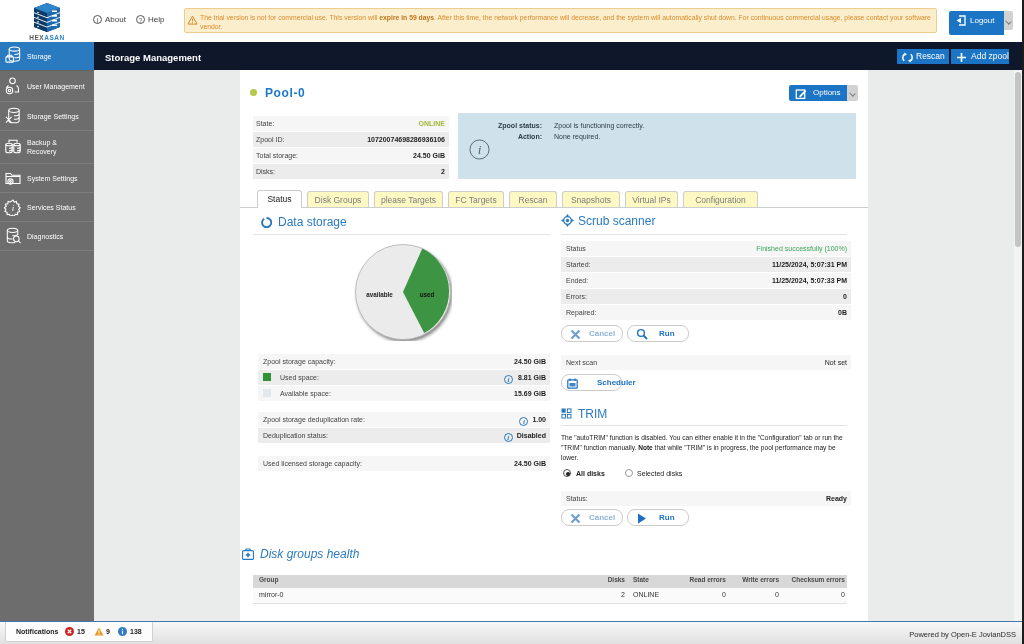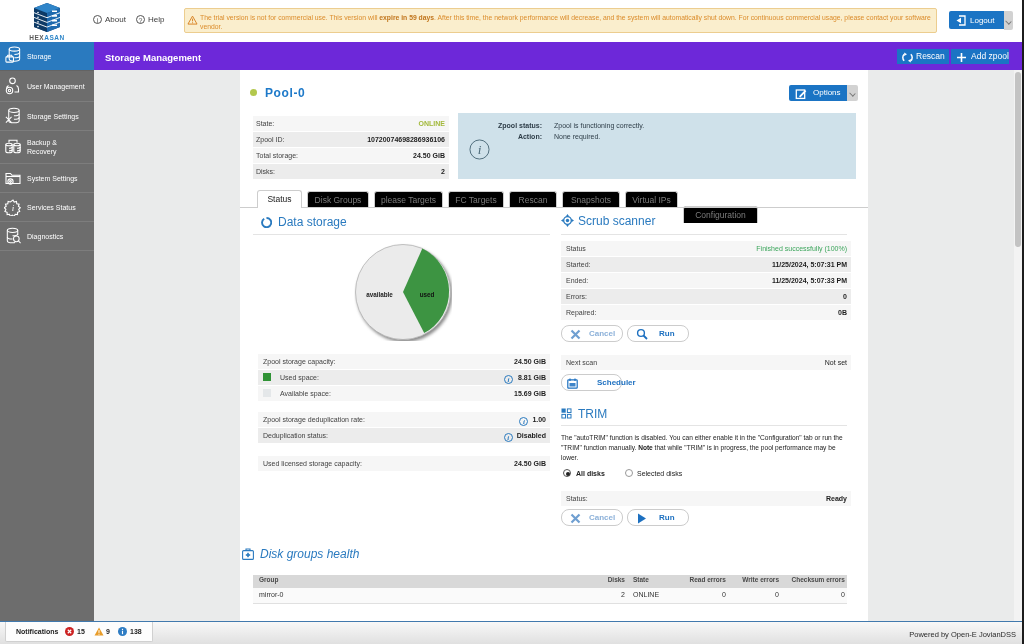--- a/index.html
+++ b/index.html
@@ -9,28 +9,28 @@
 
 #tophdr { position:absolute; left:0; top:0; width:1024px; height:42px; background:#fff; }
 #logotxt { position:absolute; left:26px; top:34px; width:42px; font-size:6.5px; font-weight:bold; letter-spacing:0.5px; color:#5a5a5a; text-align:center; }
 #logotxt b { color:#2e86c8; }
 .hdrlink { position:absolute; top:15px; font-size:8px; color:#3c3c3c; }
 .hdrlink .circ { display:inline-block; width:9px; height:9px; border:1px solid #555; border-radius:50%; font-size:7px; line-height:9px; text-align:center; color:#555; vertical-align:-1px; margin-right:3px; }
 #banner { position:absolute; left:184px; top:8px; width:753px; height:25px; background:#faeecd; border:1px solid #eccd8f; border-radius:2px; font-size:6.8px; color:#db8c2b; padding:4px 3px 0 0; line-height:9px; }
 #banner b { color:#c1761d; }
 #banner .wtri { position:absolute; left:2px; top:6px; }
 #banner .btxt { display:block; margin-left:15px; }
-#logoutbtn { position:absolute; left:949px; top:11px; width:55px; height:18px; background:#1b74c4; border-radius:2px 0 0 2px; color:#fff; font-size:8px; text-align:left; line-height:19px; }
+#logoutbtn { position:absolute; left:949px; top:11px; width:55px; height:24px; background:#1b74c4; border-radius:2px 0 0 2px; color:#fff; font-size:8px; text-align:left; line-height:19px; }
 #logoutbtn svg { position:absolute; left:6px; top:4px; }
 #logoutbtn span { position:absolute; left:21px; }
 #logoutcaret { position:absolute; left:1004px; top:11px; width:9px; height:19px; background:#d2d2d2; border-radius:0 2px 2px 0; }
 #logoutcaret:after { content:""; position:absolute; left:2px; top:8px; width:4px; height:4px; border-right:1px solid #777; border-bottom:1px solid #777; transform:rotate(45deg) scale(1,0.8); }
 
 
-#blackbar { position:absolute; left:94px; top:42px; width:930px; height:28px; background:#6d28d9; }
+#blackbar { position:absolute; left:94px; top:42px; width:930px; height:28px; background:#0f172a; }
 #blackbar .title { position:absolute; left:11px; top:10px; color:#fff; font-size:9.5px; font-weight:bold; }
 .barbtn { position:absolute; top:7px; height:15px; background:#1b74c4; border-radius:0; color:#fff; font-size:8.5px; line-height:15px; }
 .barbtn svg { position:absolute; left:5px; top:3px; }
 .barbtn span { position:absolute; top:0px; }
 
 
 #sidebar { position:absolute; left:0; top:42px; width:94px; height:579px; background:#6d6d6d; }
 .navitem { position:relative; width:94px; border-bottom:1px solid #7d7d7d; color:#fff; }
 .navitem .ic { position:absolute; left:4px; width:18px; height:18px; }
 .navitem .lbl { position:absolute; left:27px; top:0; bottom:0; display:flex; align-items:center; font-size:7px; line-height:9px; white-space:nowrap; }
@@ -58,21 +58,21 @@
 .inf { display:inline-block; width:9px; height:9px; border:1px solid #2a7abf; border-radius:50%; color:#2a7abf; font-size:7px; font-weight:bold; line-height:8px; text-align:center; font-family:"Liberation Serif"; font-style:italic; }
 
 
 #statetbl { position:absolute; left:13px; top:46px; width:196px; }
 #statetbl .lb { left:3px; }
 
 #infobox { position:absolute; left:218px; top:43px; width:398px; height:66px; background:#cfe1ea; }
 #infobox .itxt { position:absolute; top:9px; font-size:7px; color:#2e3d48; }
 
 
-.tab { position:absolute; top:121px; height:17px; background:#000000; border:1px solid #cdcdcd; border-bottom:none; border-radius:3px 3px 0 0; font-size:8.5px; color:#7c7c7c; text-align:center; line-height:17px; }
+.tab { position:absolute; top:121px; height:17px; background:#fef9c3; border:1px solid #cdcdcd; border-bottom:none; border-radius:3px 3px 0 0; font-size:8.5px; color:#7c7c7c; text-align:center; line-height:17px; }
 .tab.active { background:#fff; color:#1a1a1a; height:18px; top:120px; z-index:2; }
 #tabline { position:absolute; left:0; top:137px; width:628px; height:1px; background:#cdcdcd; z-index:1; }
 
 
 .sechead { position:absolute; font-size:12px; color:#2a7abf; }
 .hr { position:absolute; height:1px; background:#e4e4e4; }
 
 
 .wbtn { position:absolute; height:17px; background:#fff; border:1px solid #ccc; border-radius:8px; font-size:8px; color:#1d70c0; line-height:15px; font-weight:bold; }
 .wbtn.dis { color:#8cb1d9; }
@@ -285,21 +285,21 @@
         <span class="itxt" style="left:96px; top:20px;">None required.</span>
       </div>
 
       <div class="tab active" style="left:17px; width:45px;">Status</div>
       <div class="tab" style="left:67px; width:62px;">Disk Groups</div>
       <div class="tab" style="left:134px; width:69px;">please Targets</div>
       <div class="tab" style="left:208px; width:56px;">FC Targets</div>
       <div class="tab" style="left:269px; width:48px;">Rescan</div>
       <div class="tab" style="left:322px; width:58px;">Snapshots</div>
       <div class="tab" style="left:385px; width:53px;">Virtual IPs</div>
-      <div class="tab" style="left:443px; width:75px;margin-top:15px;">Configuration</div>
+      <div class="tab" style="left:443px; width:75px;">Configuration</div>
       <div id="tabline"></div>
 
       <div class="sechead" style="left:21px; top:145px;"><svg style="vertical-align:-2px; margin-right:6px;" width="11" height="11" viewBox="0 0 11 11">
             <path d="M3.2 1.7 A4.6 4.6 0 1 0 5.5 1" fill="none" stroke="#2a7abf" stroke-width="1.9"></path>
           </svg>Data storage</div>
       <div class="hr" style="left:13px; top:164px; width:297px;"></div>
       <svg style="position:absolute; left:114px; top:173px;" width="98" height="98" viewBox="0 0 98 98">
         <defs>
             <filter id="ps" x="-20%" y="-20%" width="150%" height="150%">
               <feDropShadow dx="1.5" dy="2.2" stdDeviation="1.6" flood-color="#8a8a8a"></feDropShadow>

